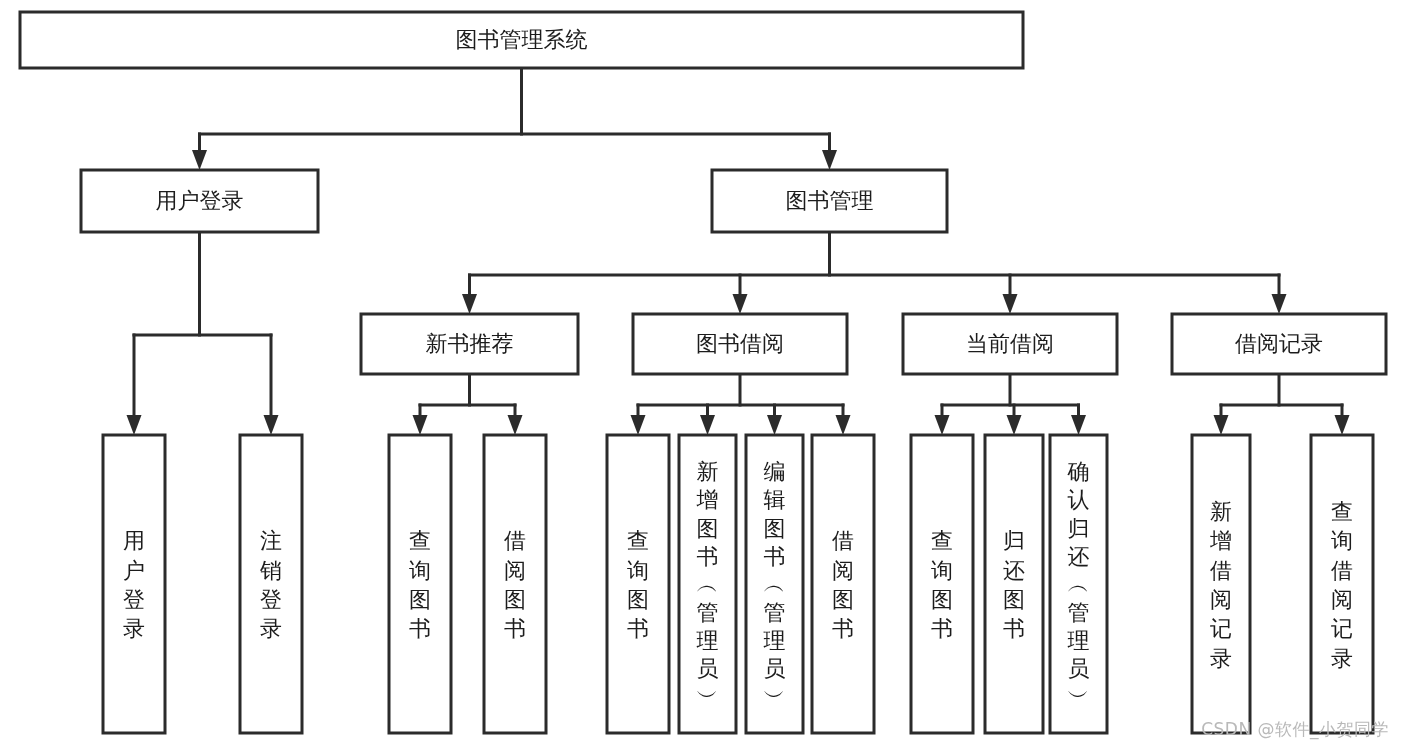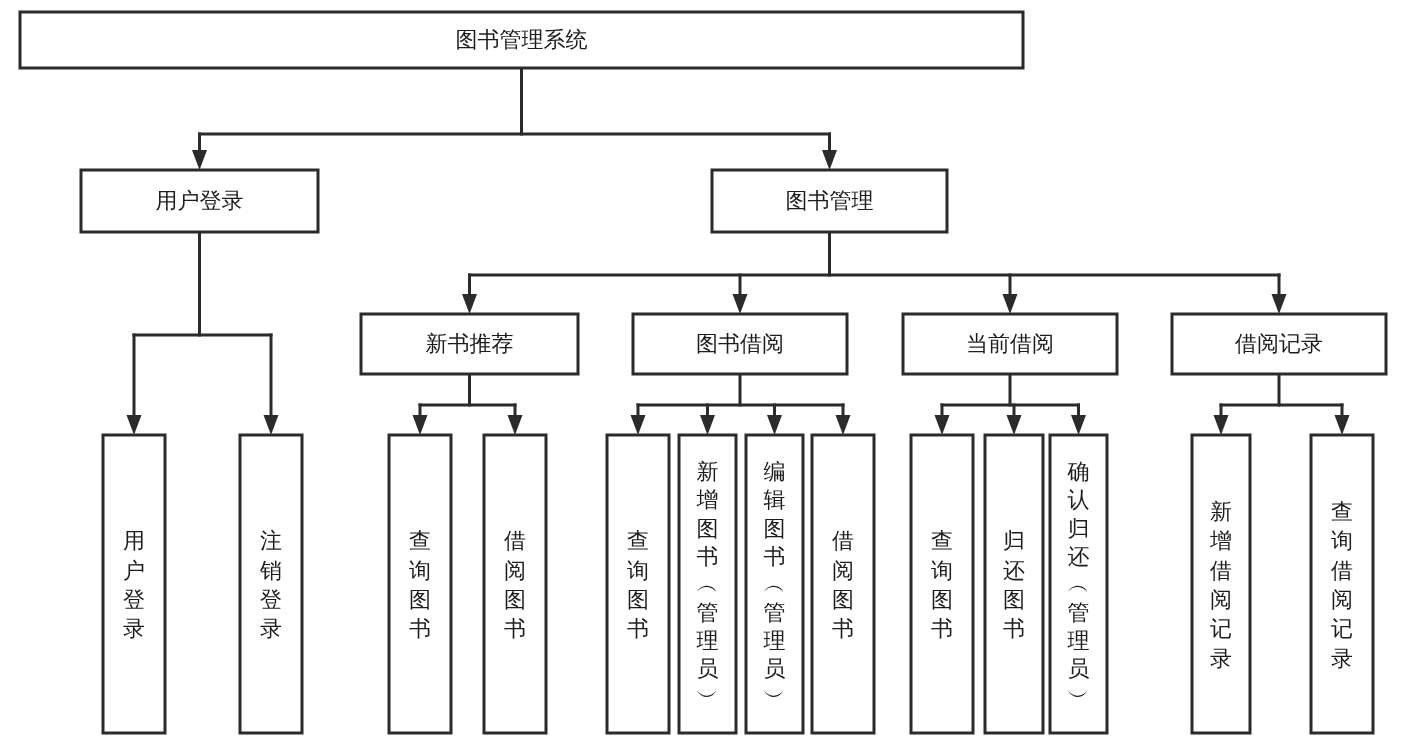--- a/index.html
+++ b/index.html
@@ -208,13 +208,14 @@
         <g>
           <rect x="1192" y="435" width="58" height="298" class="node-box"></rect>
           <text x="1221" y="518.5544" class="node-label-vertical" font-size="22"><tspan x="1221" dy="0">新</tspan><tspan x="1221" dy="29.48">增</tspan><tspan x="1221" dy="29.48">借</tspan><tspan x="1221" dy="29.48">阅</tspan><tspan x="1221" dy="29.48">记</tspan><tspan x="1221" dy="29.48">录</tspan></text>
         </g>
         <g>
           <rect x="1311" y="435" width="62" height="298" class="node-box"></rect>
           <text x="1342" y="518.5544" class="node-label-vertical" font-size="22"><tspan x="1342" dy="0">查</tspan><tspan x="1342" dy="29.48">询</tspan><tspan x="1342" dy="29.48">借</tspan><tspan x="1342" dy="29.48">阅</tspan><tspan x="1342" dy="29.48">记</tspan><tspan x="1342" dy="29.48">录</tspan></text>
         </g>
       </g>
   </svg>
+  <div class="watermark">CSDN @软件_小贺同学</div>
 </div>
 
 </body></html>

